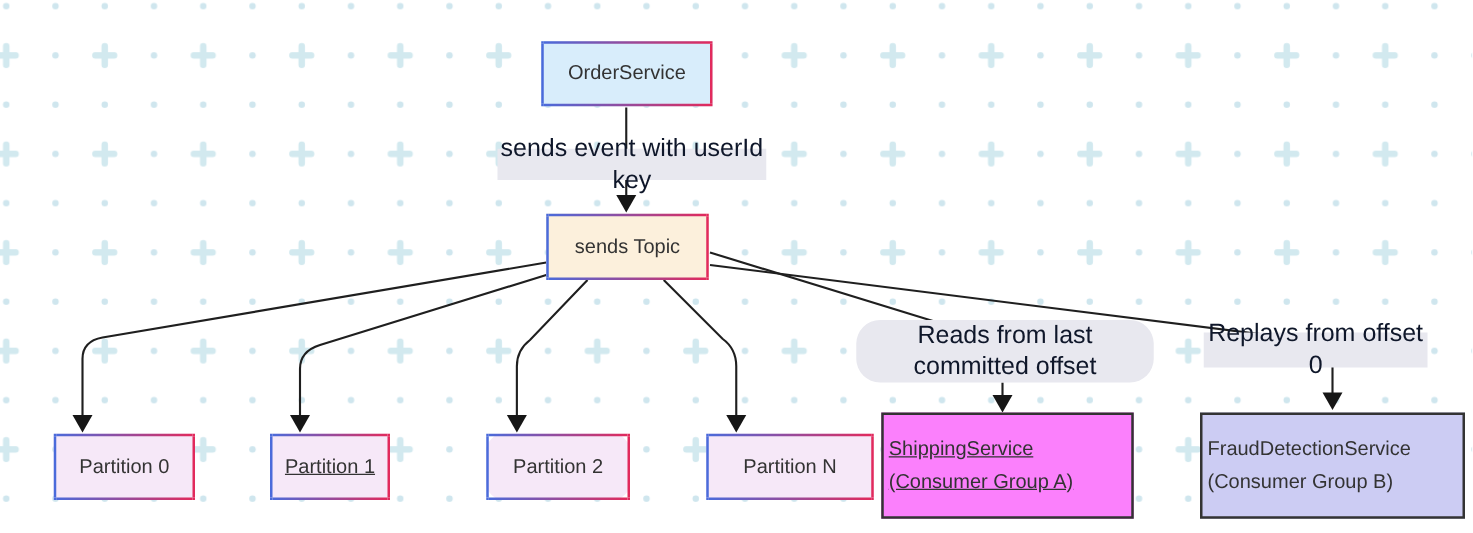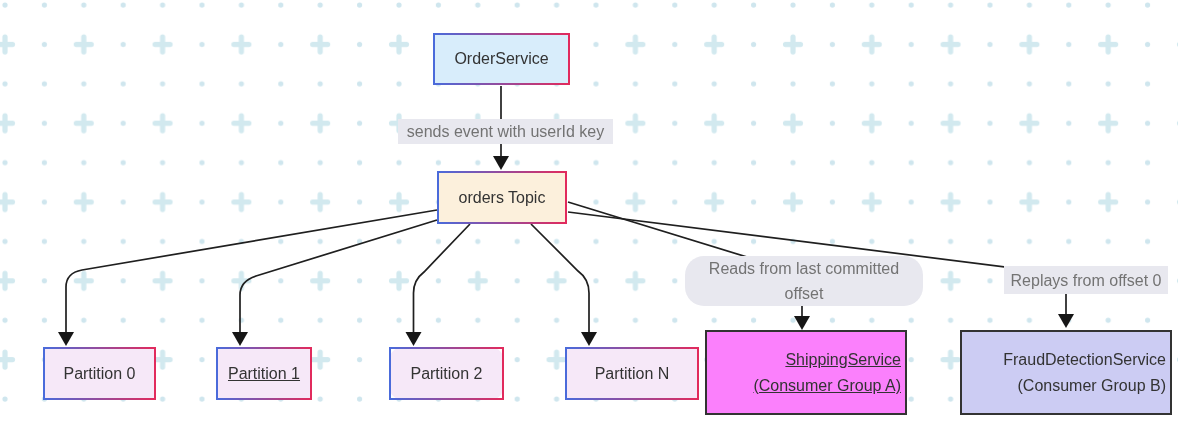--- a/index.html
+++ b/index.html
@@ -14,21 +14,21 @@
   }
   .layer {
     position: absolute;
     left: 0; top: 0;
   }
   .node {
     position: absolute;
     display: flex;
     align-items: center;
     justify-content: center;
-    text-align: right;
+    text-align: left;
     font-size: 16px;
     color: #333333;
     box-sizing: border-box;
   }
   .grad-border {
     border: 2px solid;
     border-image: linear-gradient(90deg, #4a6bdb, #e22a5c) 1;
   }
   .node-order    { left: 433px; top: 33px;  width: 137px; height: 52px; background: #d8edfb; }
   .node-topic    { left: 437px; top: 171px; width: 130px; height: 53px; background: #fcf0dc; }
@@ -44,28 +44,28 @@
   }
   .node-shipping { left: 705px; top: 330px; width: 202px; height: 85px; background: #fb80fc; text-decoration: underline; }
   .node-fraud    { left: 960px; top: 330px; width: 212px; height: 85px; background: #ccccf3; }
   .edge-label {
     position: absolute;
     display: flex;
     align-items: center;
     justify-content: center;
     text-align: center;
     background: #e8e8ef;
-    color: #737373;
-    font-size: 16px;
+    color: #0f172a;
+    font-size: 20px;
     line-height: 25px;
     box-sizing: border-box;
   }
   .lbl-send    { left: 398px; top: 119px; width: 215px; height: 25px; }
   .lbl-reads   { left: 685px; top: 256px; width: 238px; height: 50px; padding: 0 8px; border-radius: 19px; }
-  .lbl-replays { left: 1004px; top: 266px; width: 164px; height: 28px; }
+  .lbl-replays { left: 963px; top: 266px; width: 179px; height: 28px; }
 </style>
 </head>
 <body>
 
 <div class="canvas">
 
   <svg class="layer" width="1178" height="426" viewBox="0 0 1178 426">
     <defs>
       <pattern id="bgpat" x="-10" y="-10" width="78.8" height="78.8" patternUnits="userSpaceOnUse">
         <circle cx="15" cy="15" r="2.6" fill="#cfe6ee"></circle>
@@ -99,21 +99,21 @@
       <polygon points="1058,314 1074,314 1066,328"></polygon>
     </g>
   </svg>
 
   <div class="edge-label lbl-send">sends event with userId key</div>
   <div class="edge-label lbl-reads">Reads from last committed offset</div>
   <div class="edge-label lbl-replays">Replays from offset 0</div>
 
   <div class="node grad-border node-order">OrderService</div>
 
-  <div class="node grad-border node-topic">orders Topic</div>
+  <div class="node grad-border node-topic">sends Topic</div>
 
   <div class="node grad-border node-part node-p0">Partition 0</div>
   <div class="node grad-border node-part node-p1">Partition 1</div>
   <div class="node grad-border node-part node-p2">Partition 2</div>
   <div class="node grad-border node-part node-pn">Partition N</div>
 
   <div class="node node-consumer node-shipping">ShippingService (Consumer Group A)</div>
 
   <div class="node node-consumer node-fraud">FraudDetectionService (Consumer Group B)</div>
 

